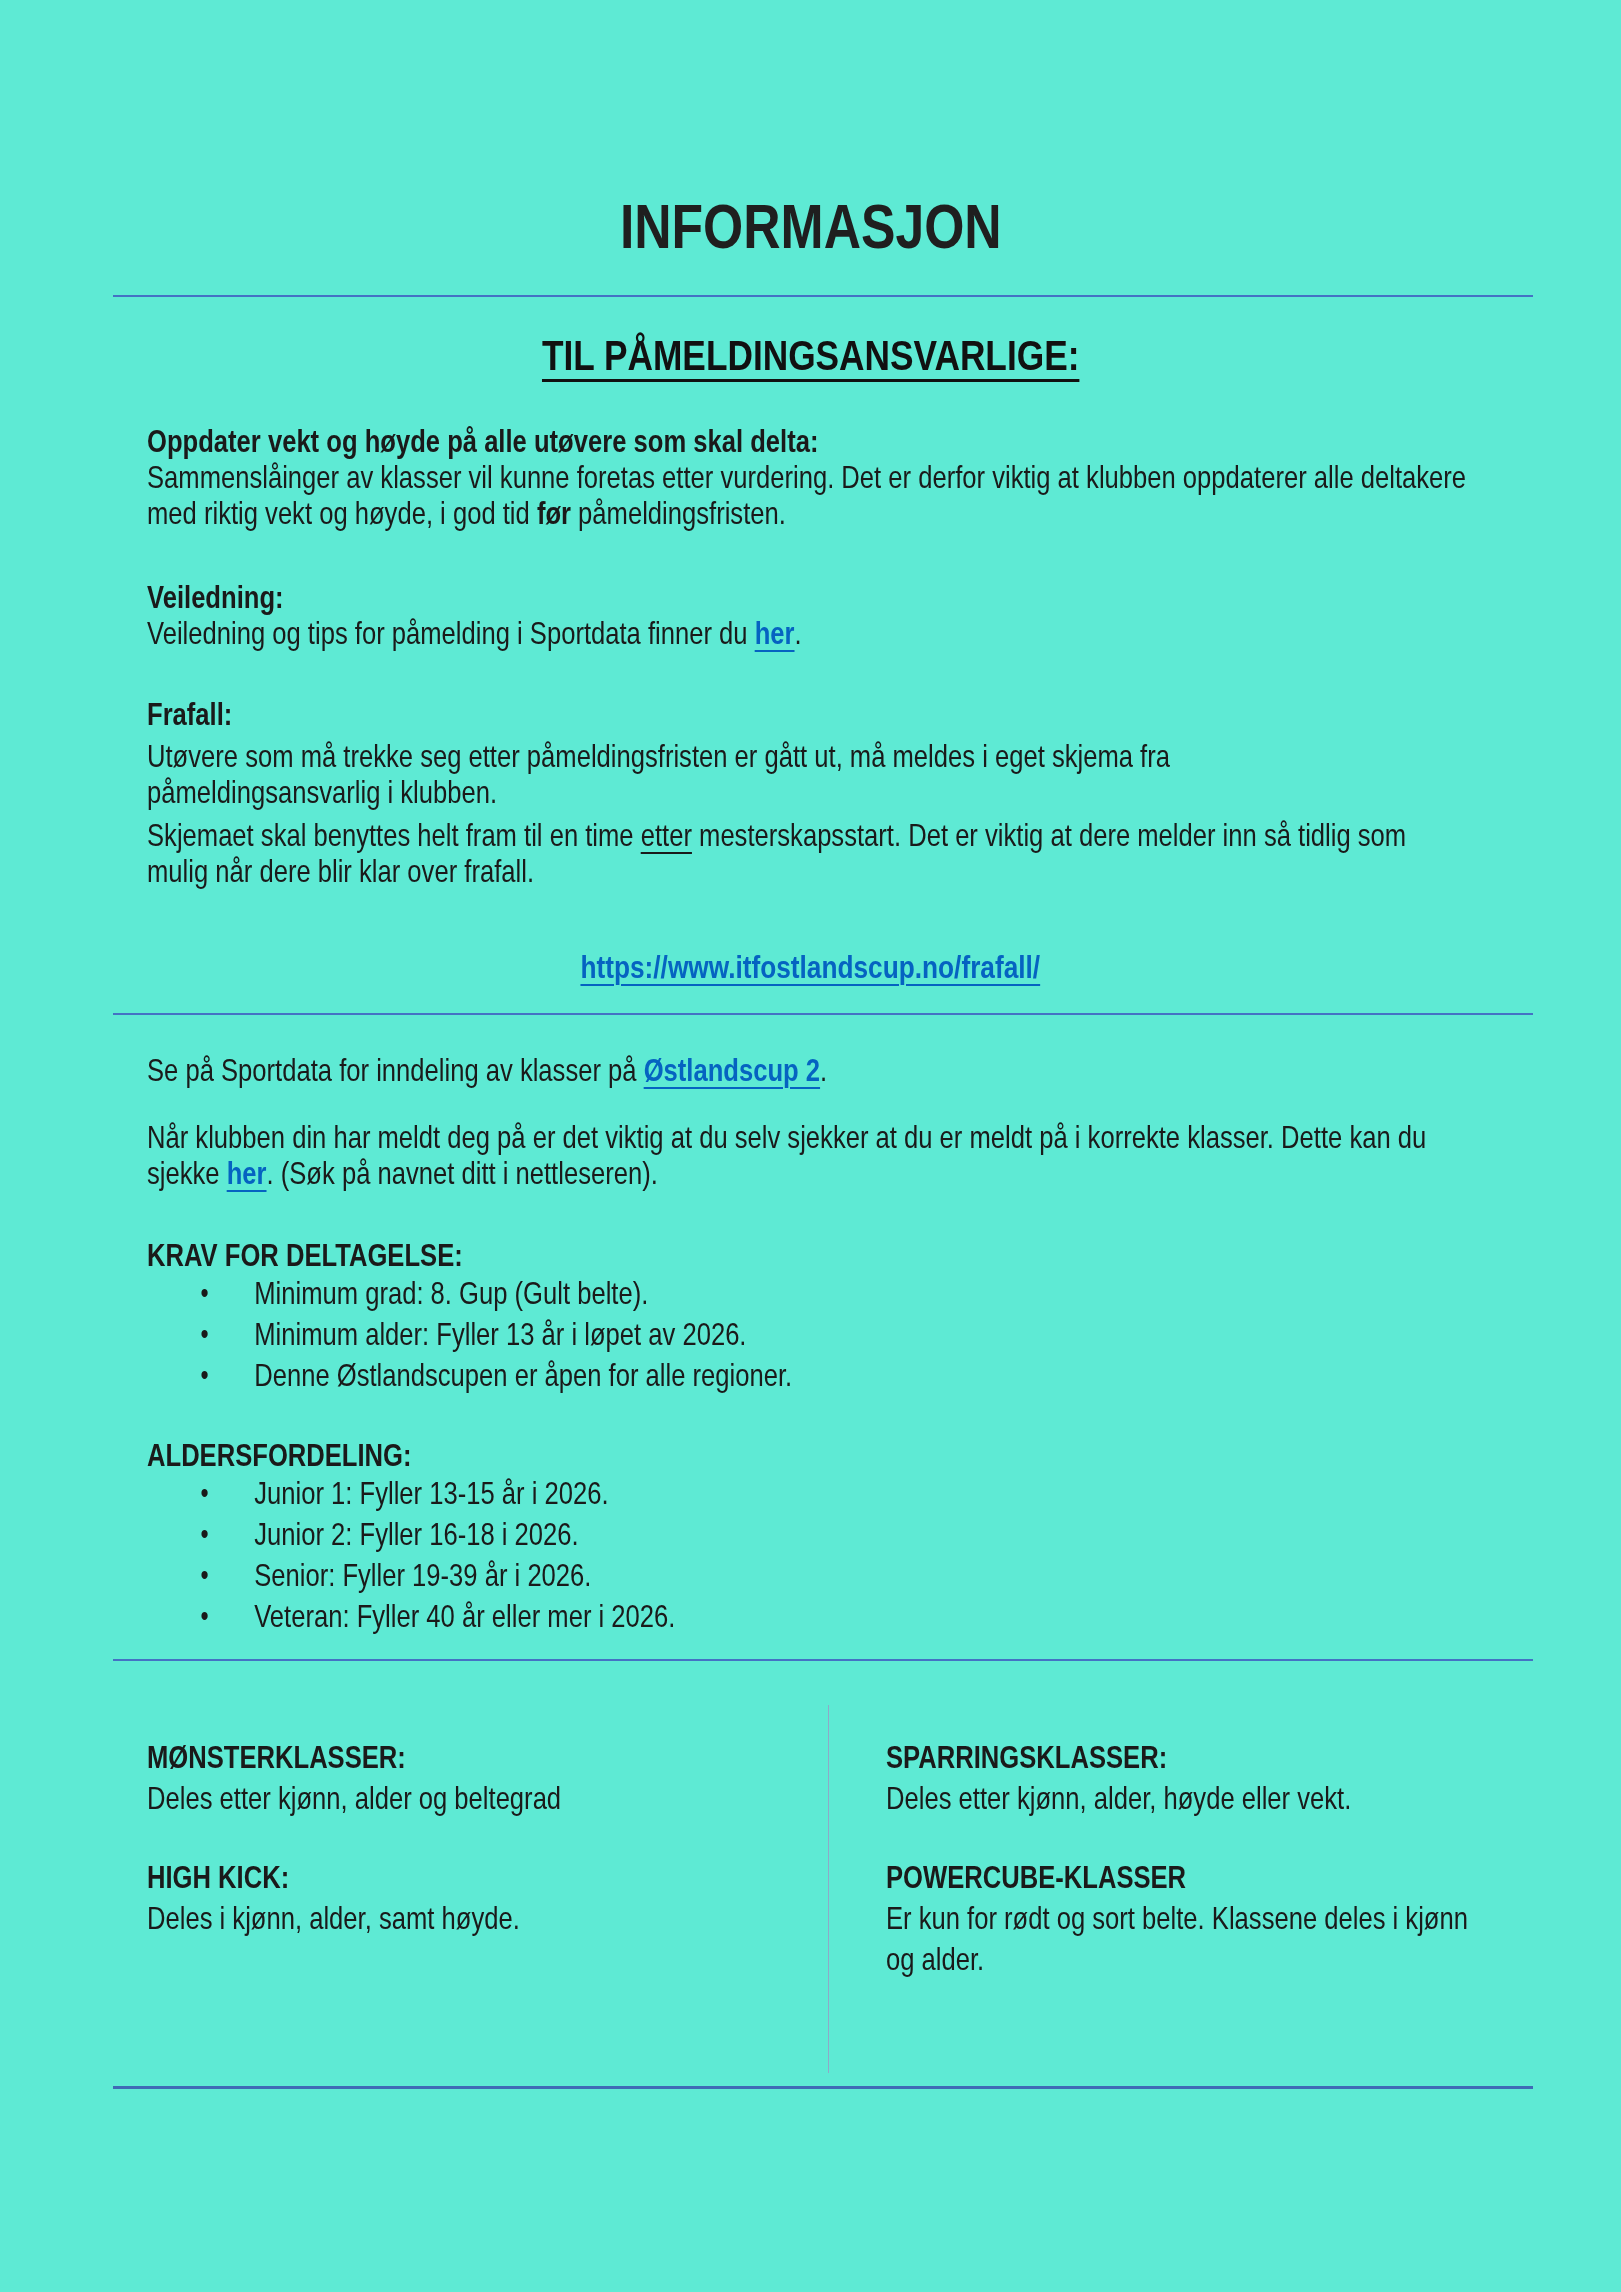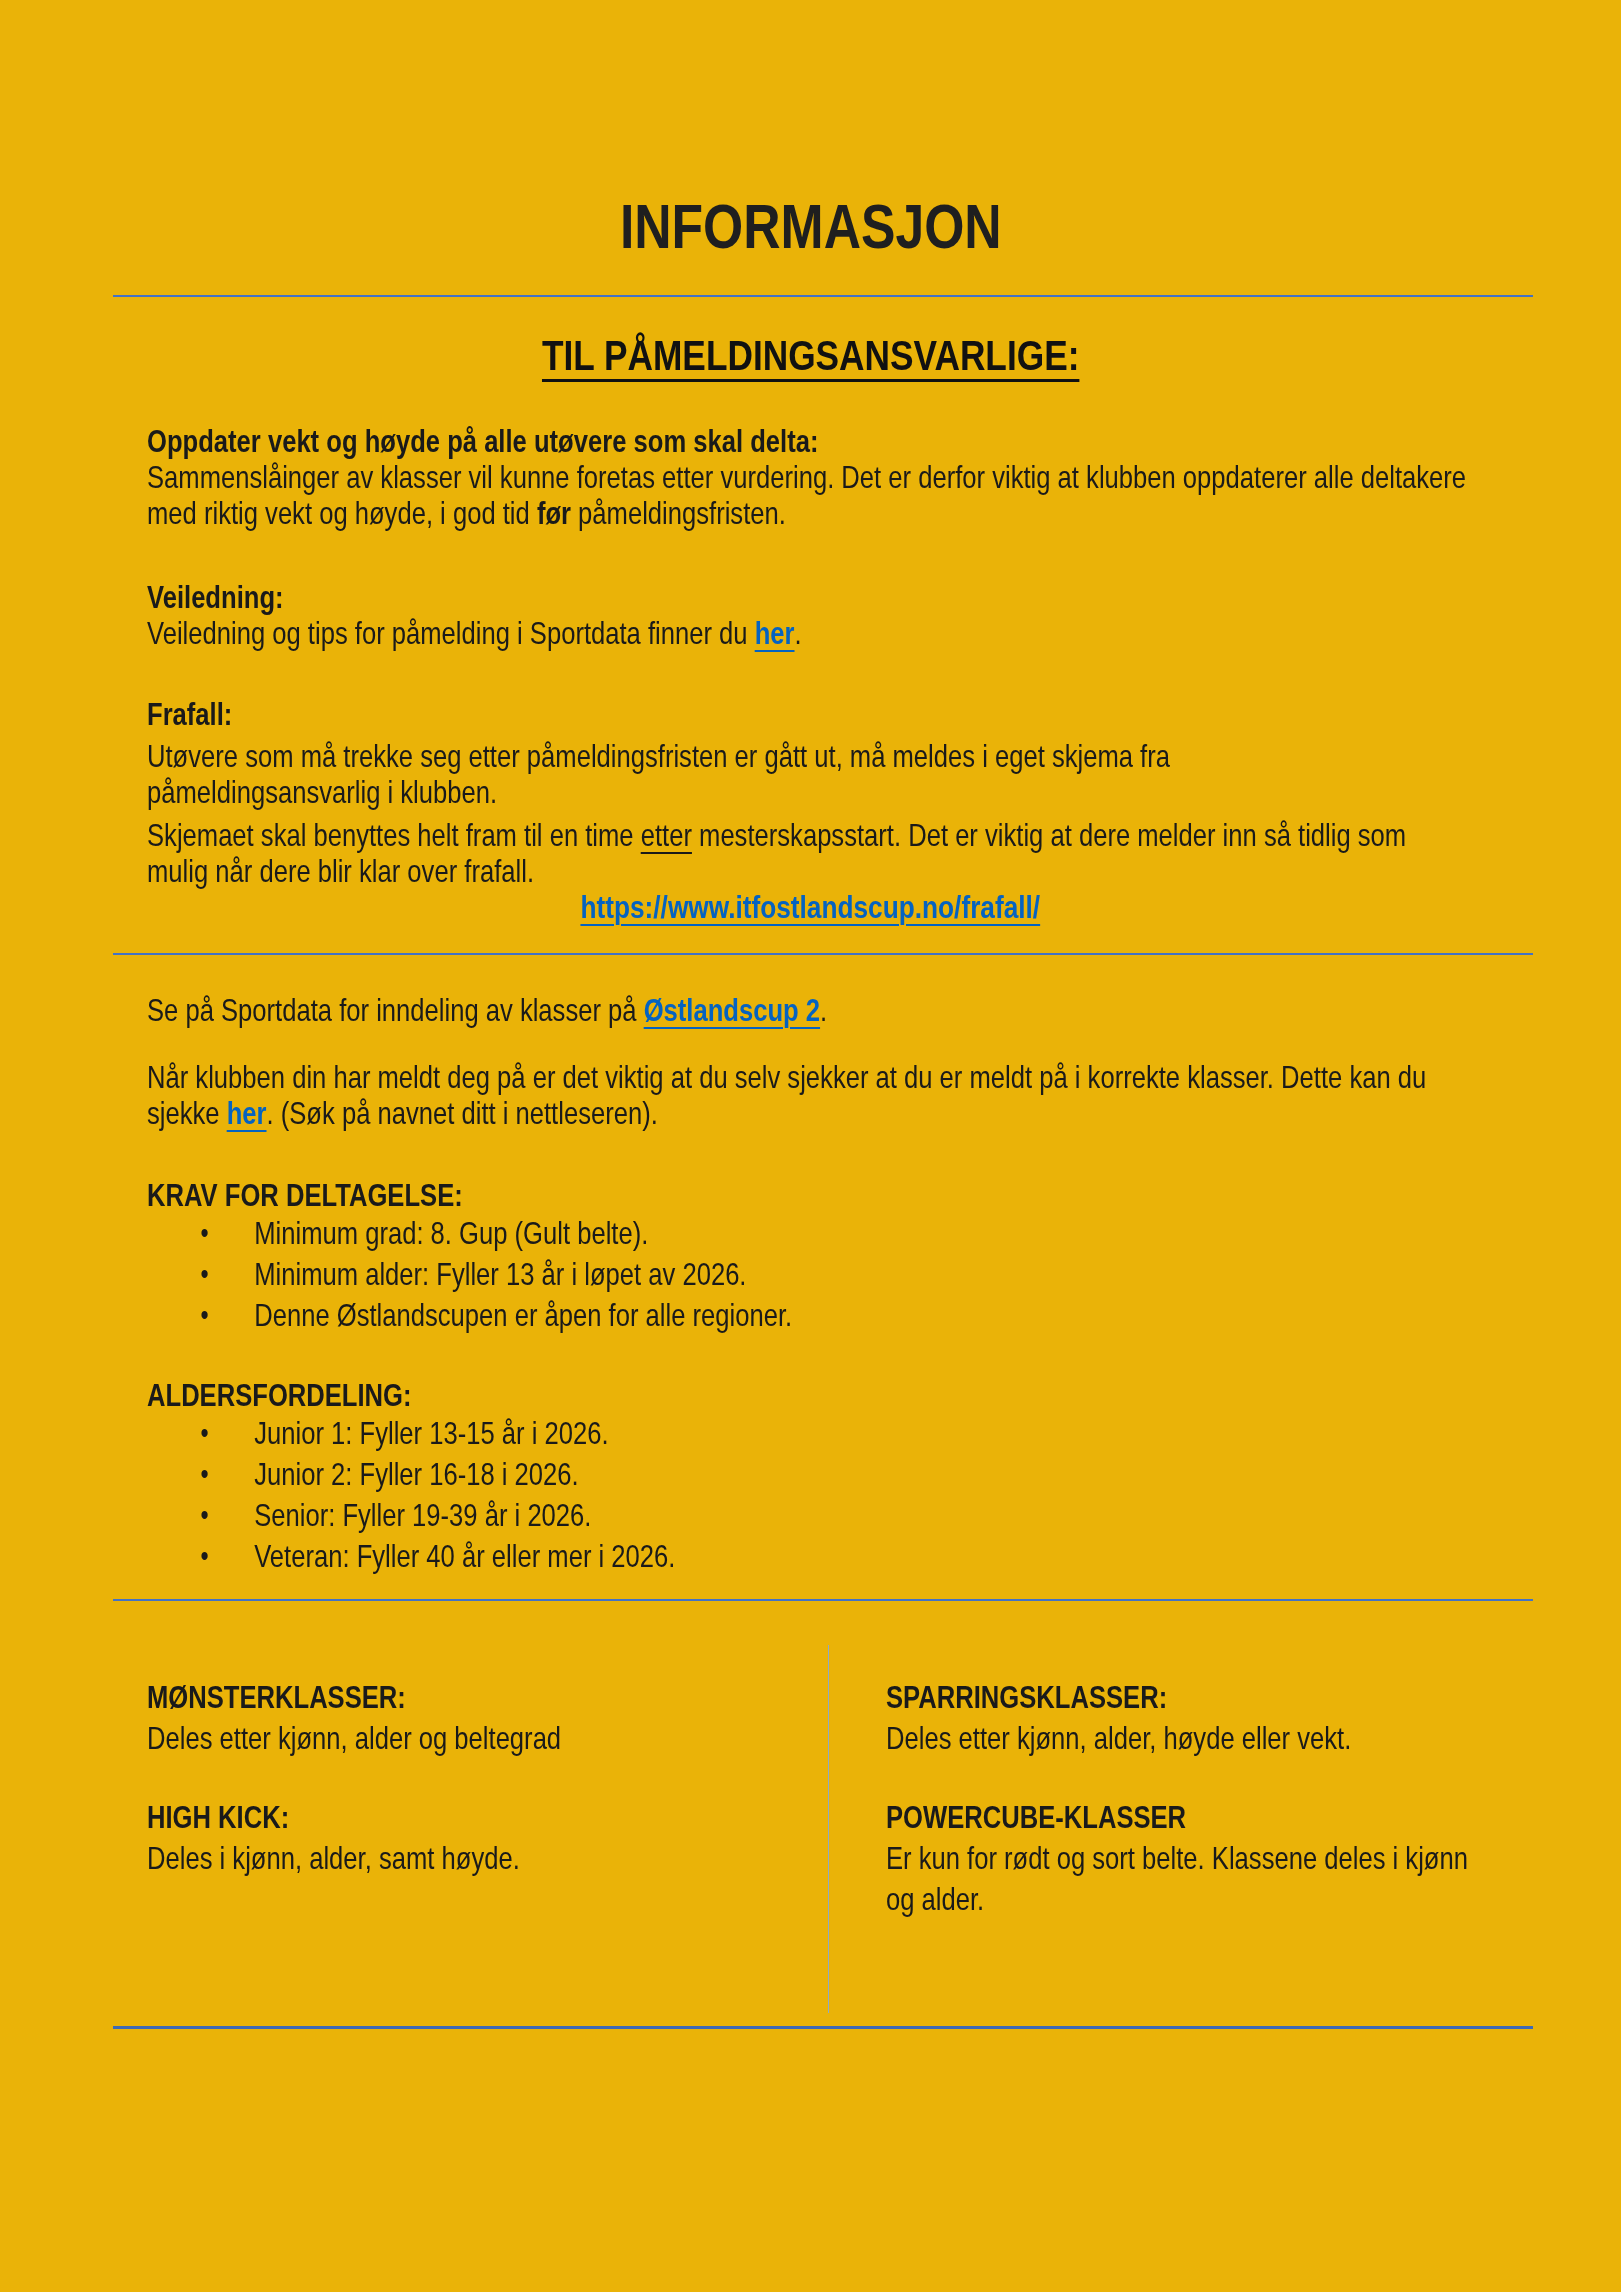--- a/index.html
+++ b/index.html
@@ -1,20 +1,20 @@
 <!DOCTYPE html>
 <html><head>
 <meta charset="utf-8">
 <style>
   html,body{margin:0;padding:0;background:#e8e8e8;}
   .page{
     position:relative;
     width:1621px;height:2293px;
     margin:0 auto;
-    background:#eab308;
+    background:#5eead4;
     box-sizing:border-box;
     padding:0 147px;
     overflow:hidden;
     font-family:"Liberation Sans",sans-serif;
     color:#1a1a1a;
   }
   .center{text-align:center;}
   
   .cxc{display:inline-block;transform:scaleX(0.82);transform-origin:50% 0;white-space:nowrap;}
   .cxl{transform:scaleX(0.80);transform-origin:0 0;}
@@ -42,21 +42,21 @@
   .u{text-decoration:underline;text-underline-offset:5.9px;text-decoration-thickness:2px;}
   a.link{color:#0563C1;font-weight:bold;text-decoration:underline;
          text-underline-offset:5.9px;text-decoration-thickness:2px;cursor:pointer;}
   .biglink{font-size:32px;line-height:36px;}
 
   .mt-oppdater{margin-top:42px;}
   .mt-veil{margin-top:48px;}
   .mt-frafall{margin-top:45px;}
   .mt-f1{margin-top:5.9px;}
   .mt-f2{margin-top:6.9px;}
-  .mt-link{}
+  .mt-link{margin-top:60px;}
   .mt-se{margin-top:37px;}
   .mt-naar{margin-top:31px;}
   .mt-krav{margin-top:46px;}
   .mt-alders{margin-top:41px;}
 
   ul.blist{list-style:none;margin:0;padding:0;}
   ul.blist li{
     position:relative;padding-left:134px;
     font-size:32px;line-height:41px;
   }

